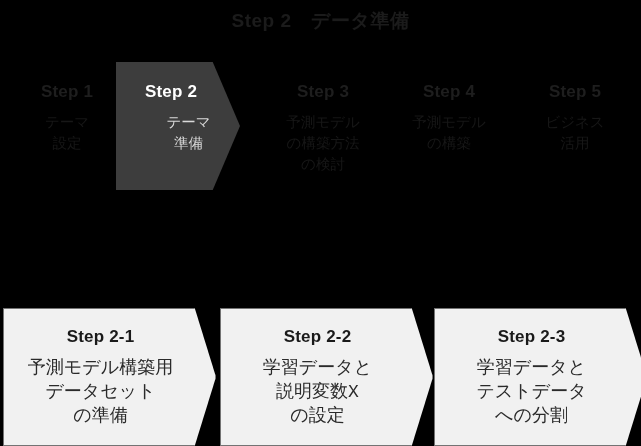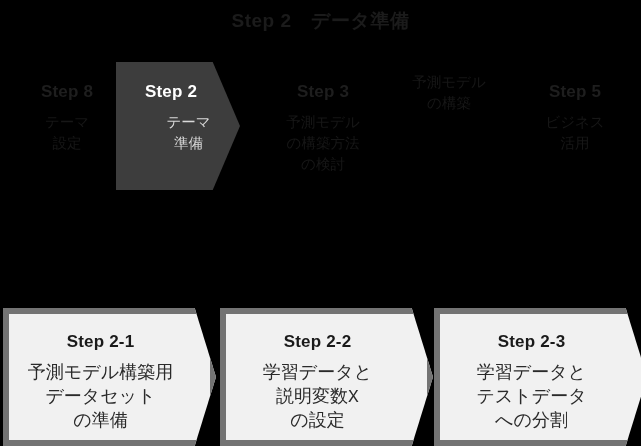--- a/index.html
+++ b/index.html
@@ -99,21 +99,21 @@
     width: 641px;
     height: 138px;
   }
 
   .substep {
     position: absolute;
     top: 0;
     width: 213px;
     height: 138px;
     background: #f1f1f1;
-    border: 6px solid #737373;
+    border: 1px solid #737373;
     box-sizing: border-box;
     -webkit-clip-path: polygon(0 0, 90% 0, 100% 50%, 90% 100%, 0 100%);
     clip-path: polygon(0 0, 90% 0, 100% 50%, 90% 100%, 0 100%);
     text-align: center;
   }
   .substep.s0 { left: 3px; }
   .substep.s1 { left: 220px; }
   .substep.s2 { left: 434px; }
 
   .substep-head {
@@ -139,39 +139,40 @@
 </head>
 <body>
 
 <div id="slide">
 
   <div class="slide-title">Step 2　データ準備</div>
 
   <div class="step-strip">
 
     <div class="step-col c0">
-      <div class="step-head">Step 8</div>
+      <div class="step-head">Step 1</div>
       <div class="step-body">テーマ
 設定</div>
     </div>
 
     <div class="step-col c1 active">
       <div class="step-head">Step 2</div>
       <div class="step-body">テーマ
 準備</div>
     </div>
 
     <div class="step-col c2">
       <div class="step-head">Step 3</div>
       <div class="step-body">予測モデル
 の構築方法
 の検討</div>
     </div>
 
     <div class="step-col c3">
+      <div class="step-head">Step 4</div>
       <div class="step-body">予測モデル
 の構築</div>
     </div>
 
     <div class="step-col c4">
       <div class="step-head">Step 5</div>
       <div class="step-body">ビジネス
 活用</div>
     </div>
 

